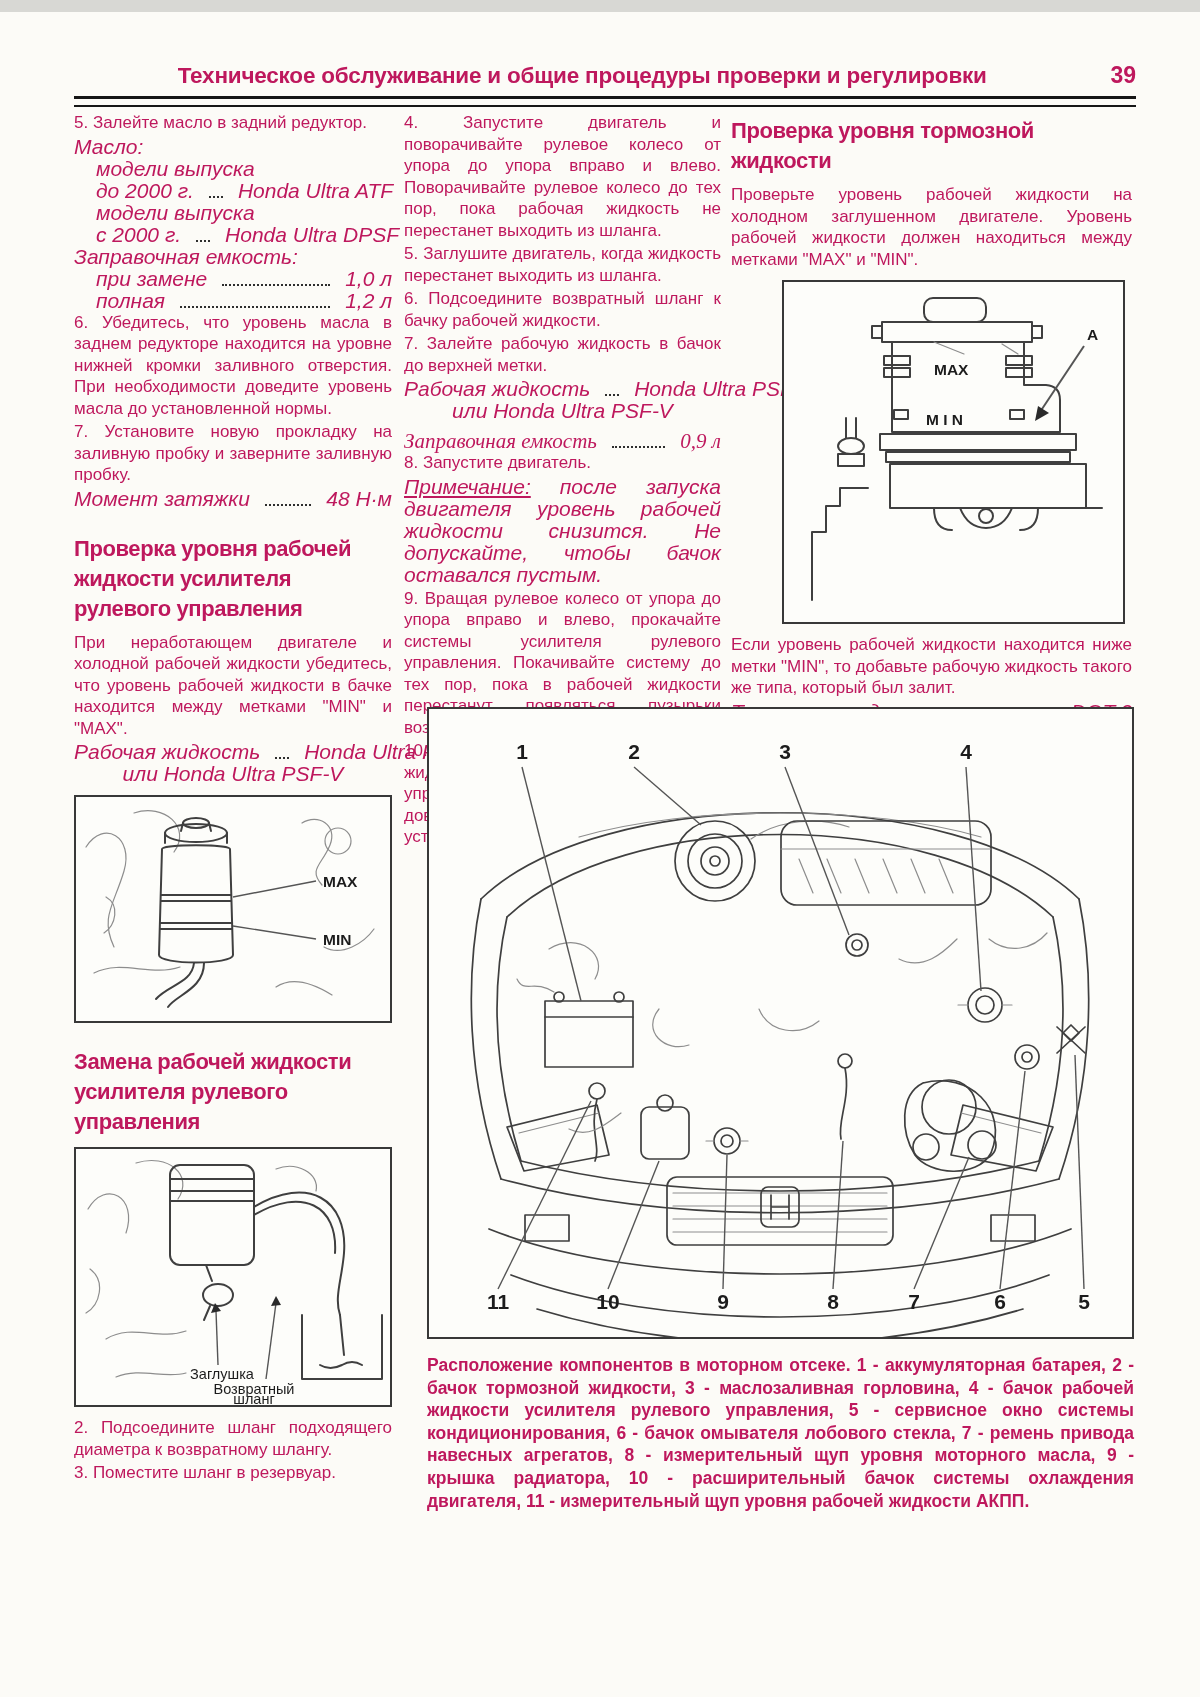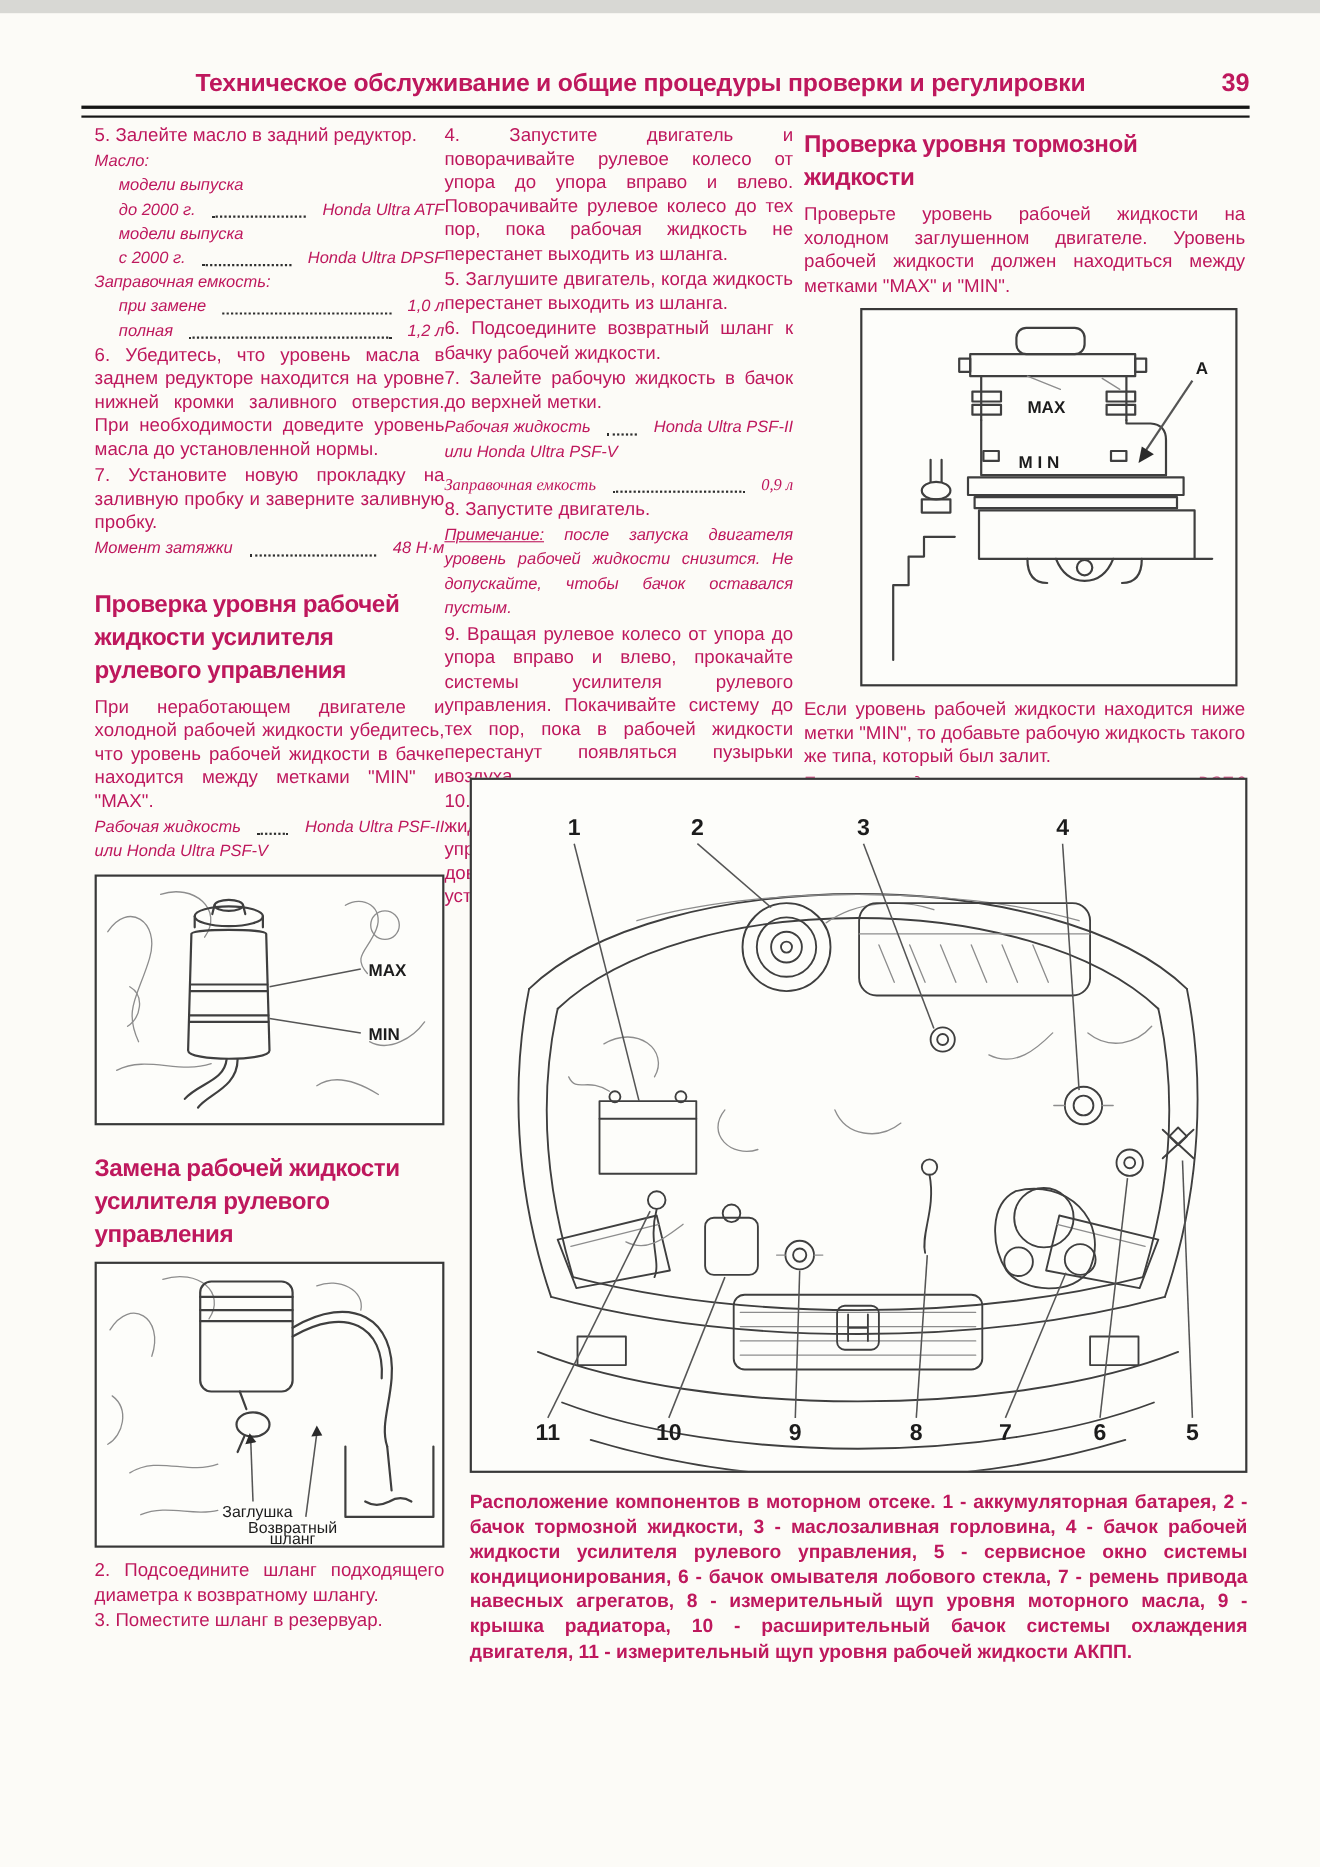--- a/index.html
+++ b/index.html
@@ -10,33 +10,33 @@
     overflow:hidden;
   }
   
   .header{position:absolute;left:74px;right:64px;top:50px;}
   .header-row{display:flex;align-items:baseline;}
   .header-title{flex:1;text-align:center;font-weight:bold;font-size:22.5px;letter-spacing:-0.2px;}
   .page-num{font-weight:bold;font-size:23px;margin-left:20px;}
   .rule{margin-top:7px;height:6px;border-top:3px solid #161616;border-bottom:2px solid #161616;}
 
   
-  .col-left{position:absolute;left:86px;top:100px;width:318px;}
+  .col-left{position:absolute;left:74px;top:100px;width:318px;}
   .col-mid{position:absolute;left:404px;top:100px;width:317px;}
   .col-right{position:absolute;left:731px;top:100px;width:401px;}
   .engine-area{position:absolute;left:427px;top:695px;width:707px;}
 
   .para{font-size:17px;line-height:21.5px;text-align:justify;margin:0 0 2px;}
-  .spec{font-style:italic;font-size:15px;line-height:22px;}
+  .spec{font-style:italic;font-size:21px;line-height:22px;}
   .spec-line{display:flex;align-items:flex-end;gap:12px;}
   .spec-line .lbl{white-space:nowrap;}
   .spec-line .val{white-space:nowrap;}
   .leader{flex:1;border-bottom:2.2px dotted #2e2e2e;margin:0 3px;transform:translateY(-4px);min-width:14px;}
   .ind{padding-left:22px;}
-  .right-align{text-align:left;}
+  .right-align{text-align:center;}
 
   h2.section{font-size:22px;line-height:30px;font-weight:bold;margin:24px 0 8px;letter-spacing:-0.4px;}
   h2.tight{margin-top:4px;}
   h2.narrow{max-width:330px;}
 
   .figbox{border:2.5px solid #383838;background:#fdfdfa;margin:10px 0 10px;}
   .figbox svg{display:block;}
   .figbox.brake{margin-left:51px;width:343px;box-sizing:border-box;}
   .engine-box{border:2.5px solid #383838;background:#fdfdfa;}
   .engine-box svg{display:block;}

